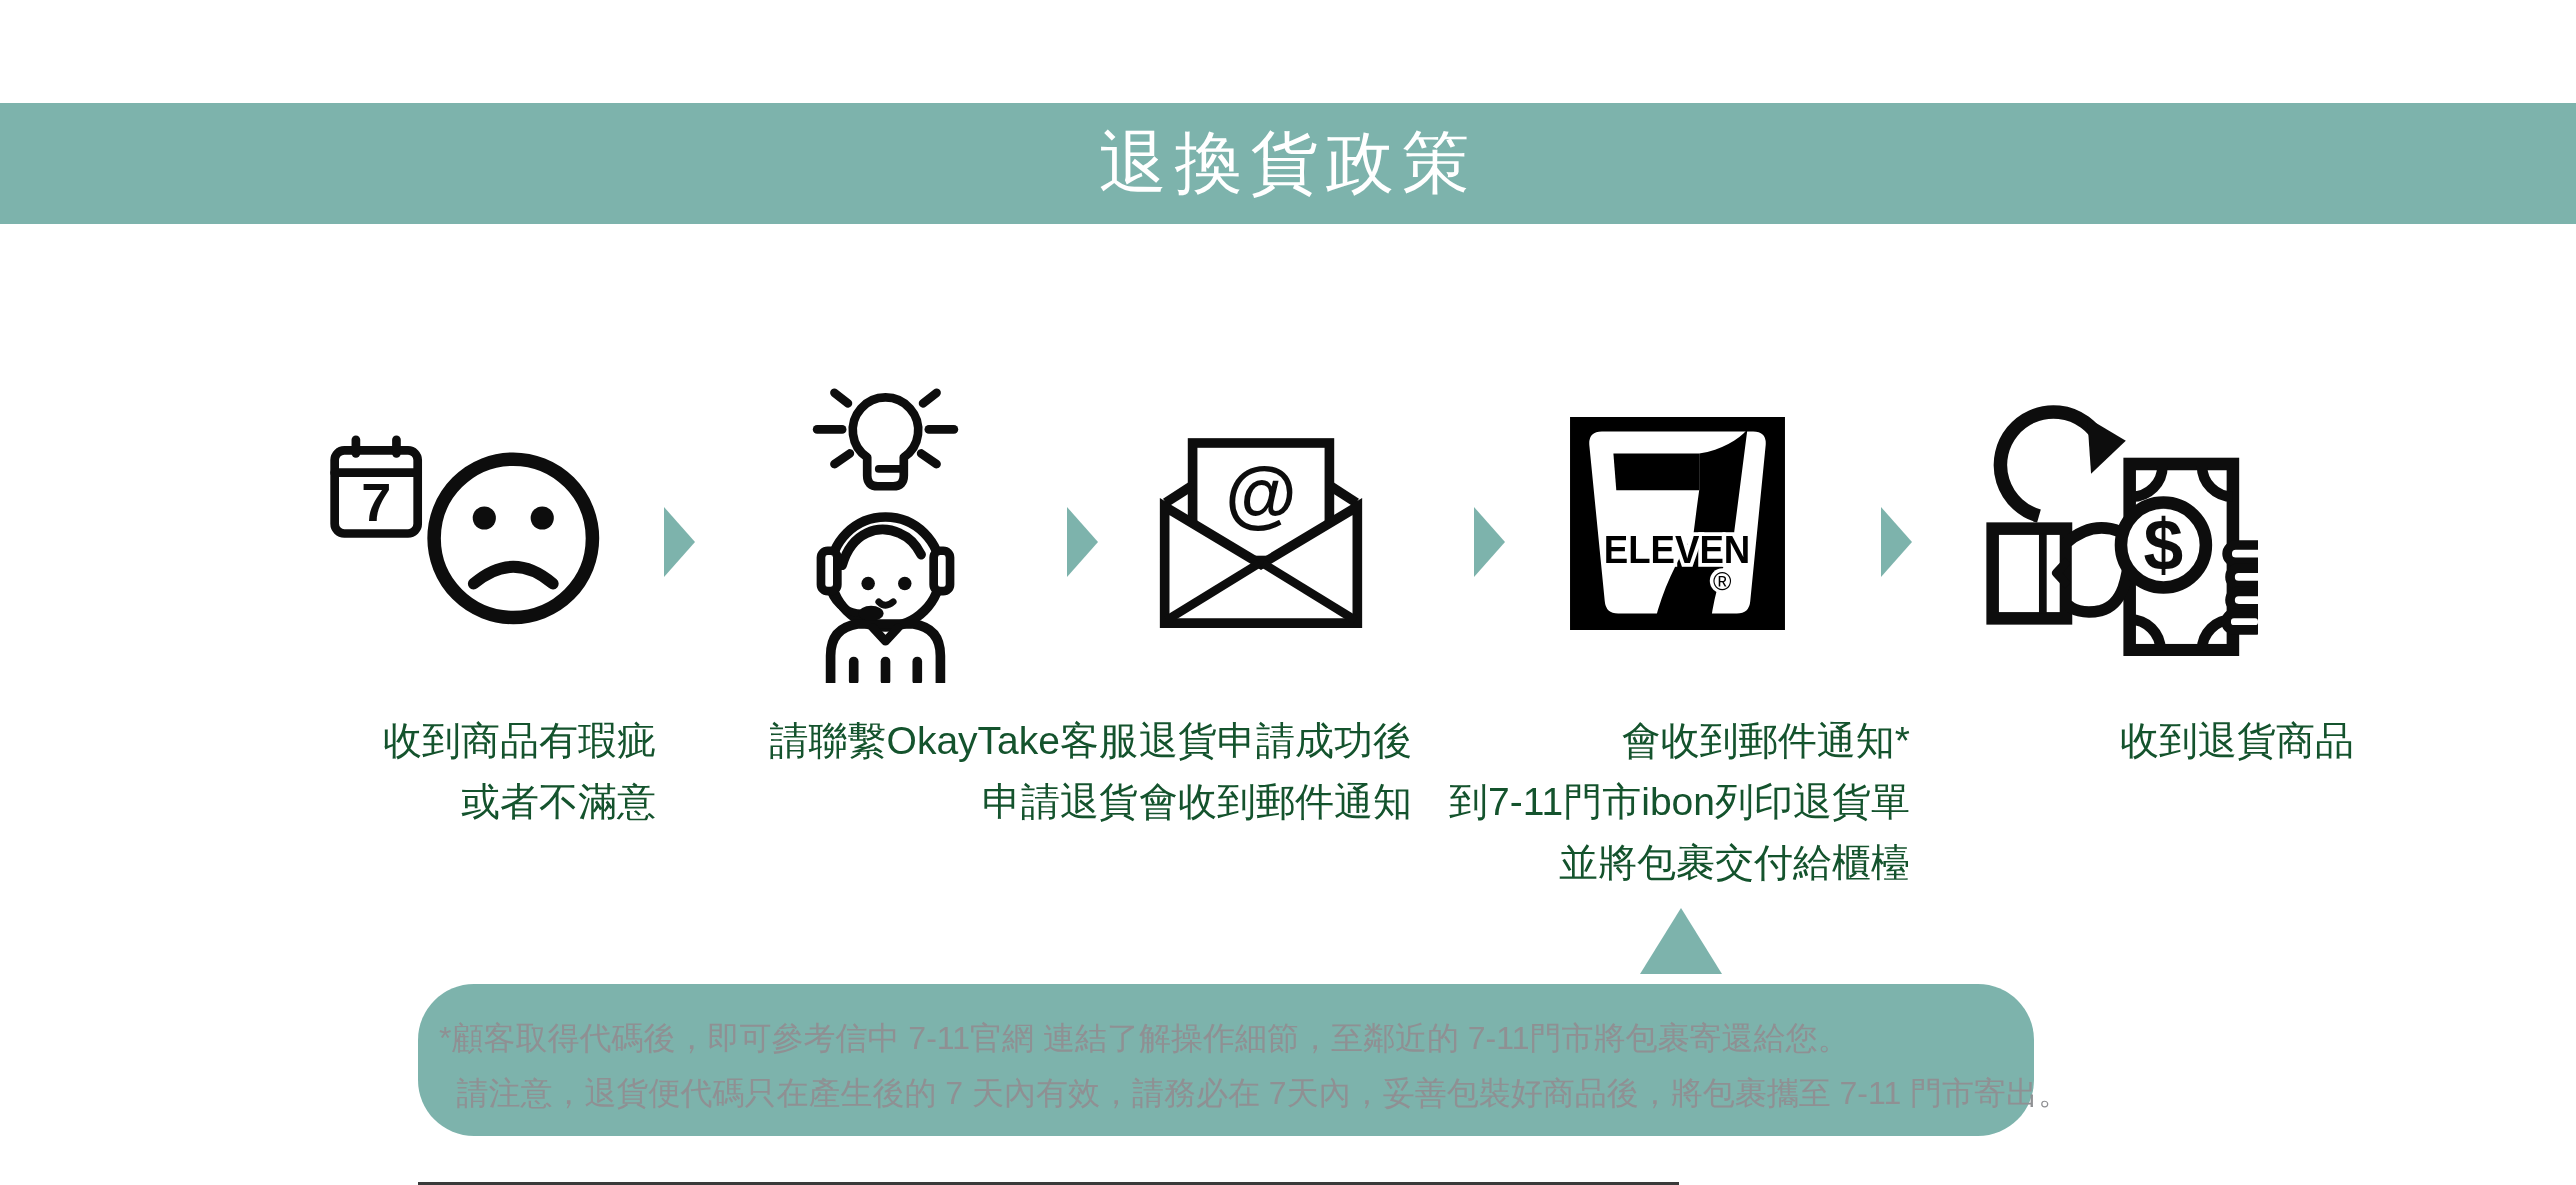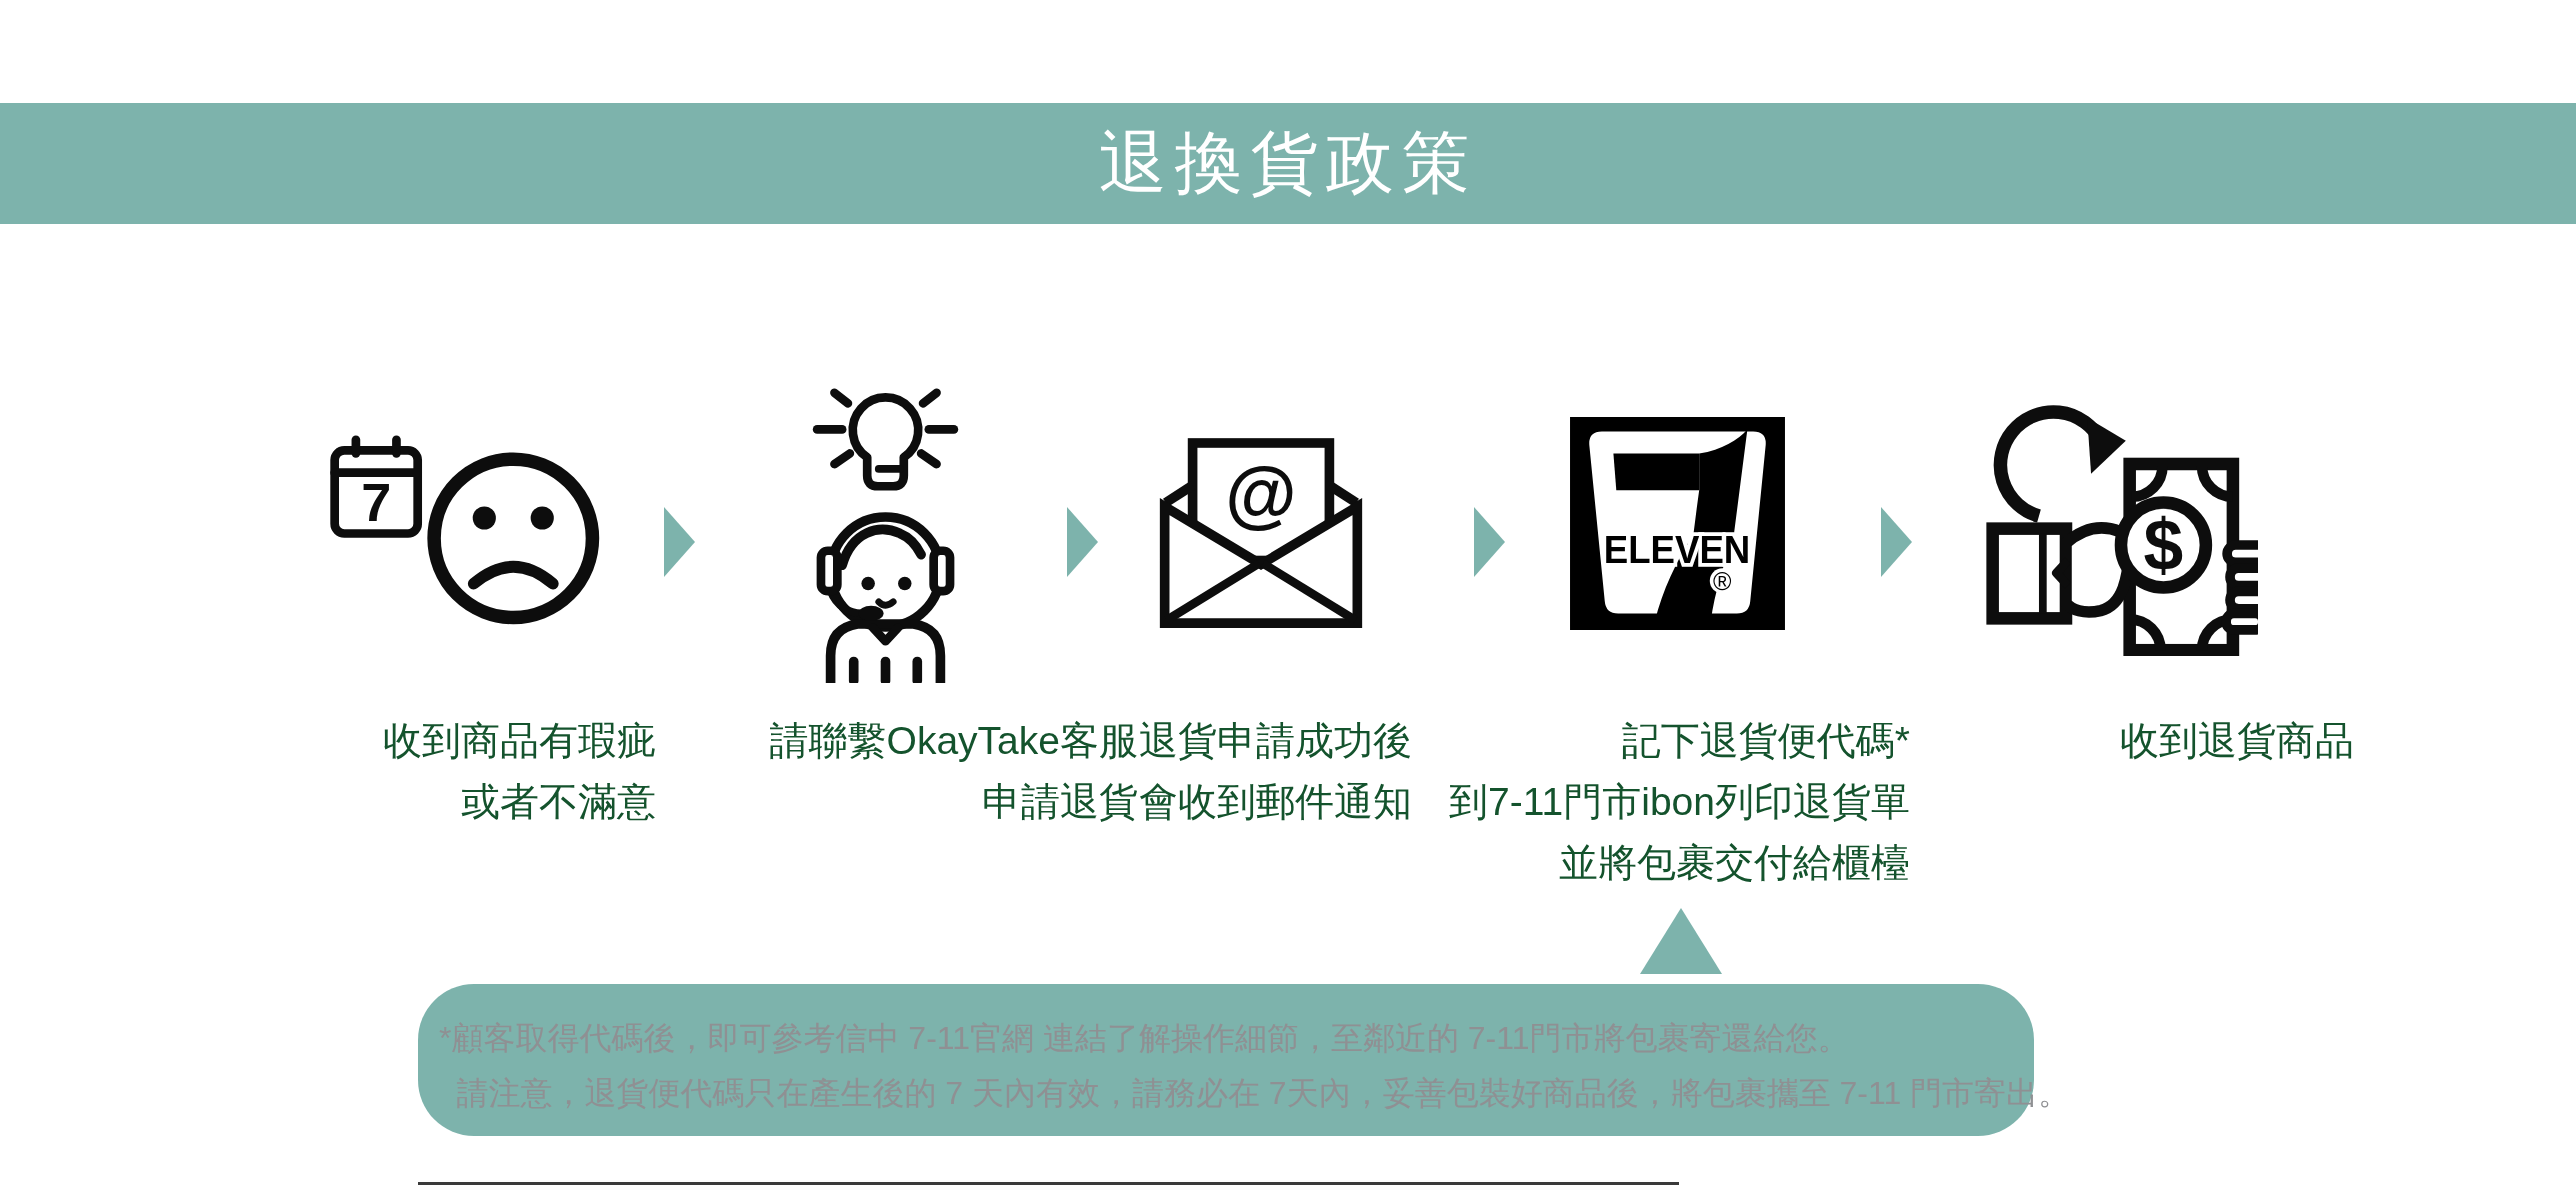--- a/index.html
+++ b/index.html
@@ -134,21 +134,21 @@
   </div>
   <div class="cap" style="left:704px;width:434px">
     <div>請聯繫OkayTake客服</div>
     <div>申請退貨</div>
   </div>
   <div class="cap" style="left:1026px;width:386px">
     <div>退貨申請成功後</div>
     <div>會收到郵件通知</div>
   </div>
   <div class="cap" style="left:1447px;width:463px">
-    <div>記下退貨便代碼*</div>
+    <div>會收到郵件通知*</div>
     <div>到7-11門市ibon列印退貨單</div>
     <div>並將包裹交付給櫃檯</div>
   </div>
   <div class="cap" style="left:1891px;width:463px">
     <div>收到退貨商品</div>
   </div>
 
   <div class="note-pointer"></div>
   <div class="note">
     <div class="nline">*顧客取得代碼後，即可參考信中 7-11官網 連結了解操作細節，至鄰近的 7-11門市將包裹寄還給您。</div>

